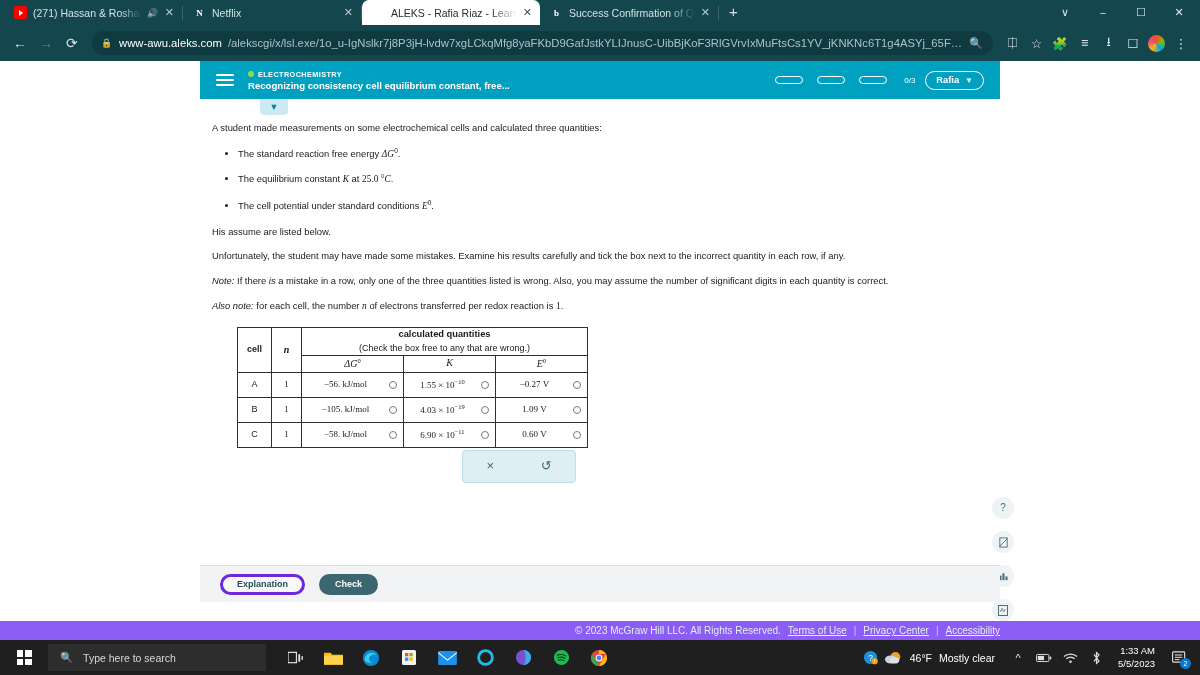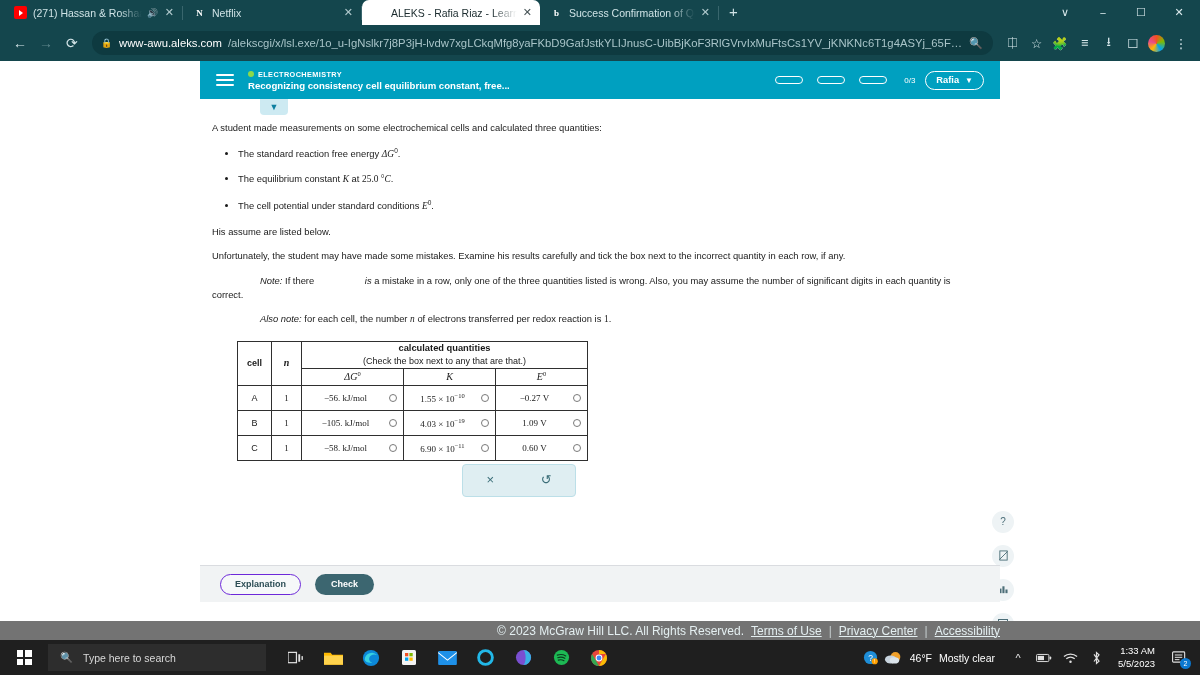--- a/index.html
+++ b/index.html
@@ -95,21 +95,21 @@
      background:#cdeaf2; border-radius:0 0 4px 4px; display:flex; align-items:center;
      justify-content:center; color:#0d7fa0; font-size:9px; }
 
   .content { padding: 22px 22px 0 12px; font-size:9.4px; color:#1a1a1a; line-height:1.45; }
   .content p { margin-bottom: 11px; }
   .content ul { margin: 0 0 11px 26px; }
   .content li { margin-bottom: 11px; list-style: disc; }
   .mth { font-family:"Liberation Serif", serif; font-style:italic; }
   .mthu { font-family:"Liberation Serif", serif; font-style:normal; }
   sup.z { font-size:6.5px; vertical-align: super; font-style:normal;}
-  .ital { font-style: italic; margin-left: 48px; }
+  .ital { font-style: italic; }
 
   
   .tbl-wrap { margin: 14px 0 0 25px; position: relative; }
   table.q { border-collapse: collapse; font-family:"Liberation Serif", serif; }
   table.q td, table.q th { border:1px solid #2f2f2f; padding:0; text-align:center; }
   .th-cell { font-family:"Liberation Sans", sans-serif; font-weight:bold; font-size:9px; }
   .th-n { font-family:"Liberation Serif", serif; font-weight:bold; font-style:italic; font-size:10px; }
   .th-calc { font-family:"Liberation Sans", sans-serif; font-size:9px; padding:4px 8px; }
   .th-calc b { font-size:9.3px; }
   .th-calc .sub { font-weight:normal; }
@@ -130,29 +130,29 @@
 
   
   .rail { position:absolute; right:-44px; top:170px; width:30px;
       display:flex; flex-direction:column; gap:12px; }
   .rail-btn { width:22px; height:22px; border-radius:50%; background:#eef3f5;
      display:flex; align-items:center; justify-content:center; color:#4b6e78; font-size:10px; }
 
   .footer-bar { position:absolute; left:0; right:0; bottom:38px; height:37px;
      background:#f1f3f4; border-top:1px solid #dadce0; display:flex; align-items:center;
      padding-left:20px; gap:14px; }
-  .btn-expl { border:1px solid #6d28d9; background:#f6f8f9; border-radius:13px;
+  .btn-expl { border:3px solid #6d28d9; background:#f6f8f9; border-radius:13px;
      height:21px; padding:7px 14px; display:flex; align-items:center;
      font-size:9px; color:#2c4d55; font-weight:bold; }
   .btn-check { background:#3c6670; border-radius:13px; height:21px; padding:0 16px;
      display:flex; align-items:center; font-size:9px; color:#fff; font-weight:bold; }
 
-  .legal { position:absolute; left:0; right:0; bottom:0; height:19px; background:#737373;
+  .legal { position:absolute; left:0; right:0; bottom:0; height:19px; background:#8b5cf6;
      display:flex; align-items:center; justify-content:flex-end; padding-right:200px;
-     gap:7px; font-size:12px; color:#e4eff1; }
+     gap:7px; font-size:10px; color:#e4eff1; }
   .legal a { color:#e4eff1; }
   .legal .sep { opacity:.7; }
 
   
   .darkstrip { position:absolute; left:0; right:0; bottom:0; height:19px; background:#4a6e77; }
 
   
   .taskbar { height:35px; background:#1f1f1f; display:flex; align-items:center; flex:0 0 35px; }
   .start { width:48px; height:35px; display:flex; align-items:center; justify-content:center; }
   .win-logo { width:15px; height:15px; display:grid; grid-template-columns:1fr 1fr;
@@ -293,21 +293,21 @@
         </p>
 
         <div class="tbl-wrap">
           <table class="q">
             <tbody>
                 <tr>
               <td class="th-cell cell-label" rowspan="2">cell</td>
               <td class="th-n cell-n" rowspan="2">n</td>
               <td class="th-calc" colspan="3">
                 <b>calculated quantities</b><br>
-                <span class="sub">(Check the box next to any that are that.)</span>
+                <span class="sub">(Check the box free to any that are wrong.)</span>
               </td>
             </tr>
             <tr>
               <td class="colhead" style="width:102px"><span>ΔG</span><sup class="z">0</sup></td>
               <td class="colhead" style="width:92px">K</td>
               <td class="colhead" style="width:92px"><span>E</span><sup class="z">0</sup></td>
             </tr>
 
             <tr class="datarow">
               <td class="cell-label">A</td>

